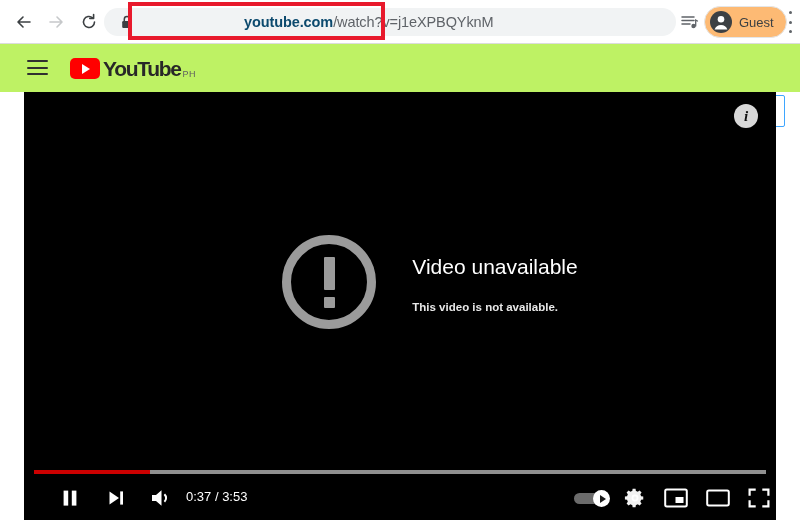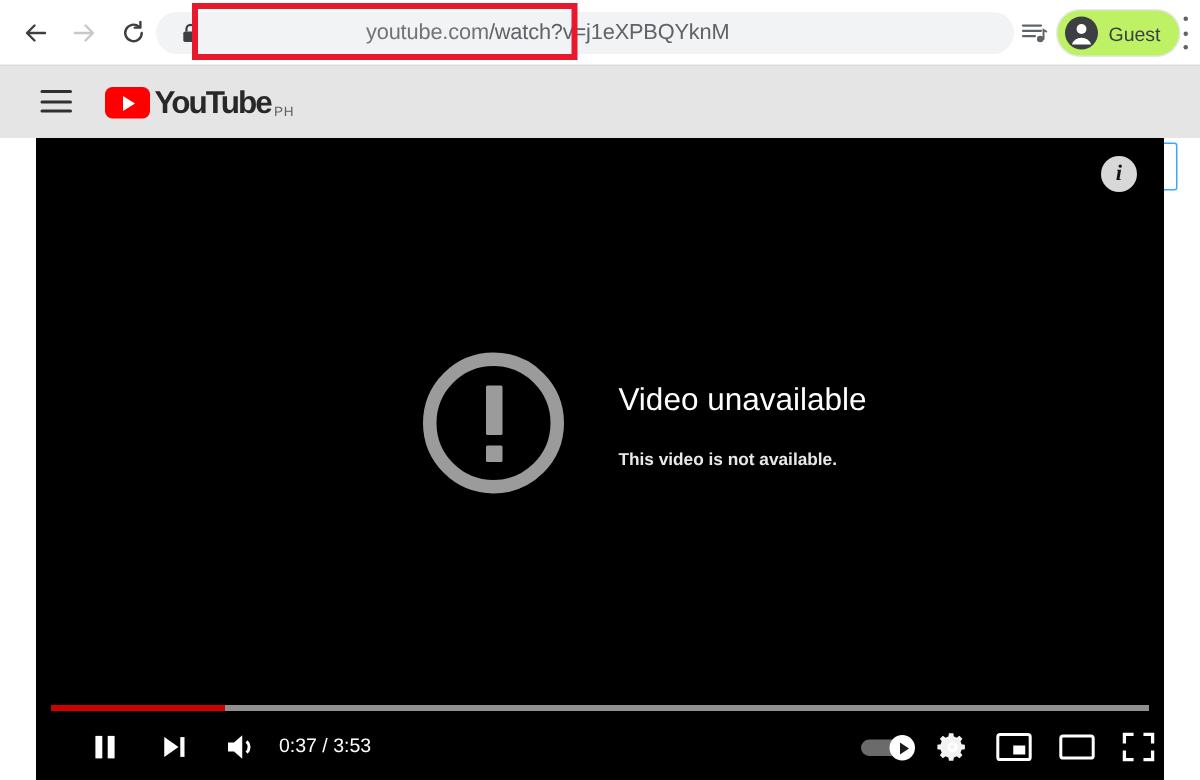--- a/index.html
+++ b/index.html
@@ -55,21 +55,21 @@
   #url-text {
     position: absolute;
     left: 140px;
     top: 50%;
     transform: translateY(-50%);
     font-size: 14.5px;
     color: #5f6368;
     white-space: nowrap;
     letter-spacing: -0.1px;
   }
-  #url-text .host { color: #737373; }
+  #url-text .host { color: #0c4a6e; font-weight: bold; }
 
   
   #url-highlight-box {
     position: absolute;
     left: 128px; top: 2px;
     width: 257px; height: 38px;
     border: 4px solid #e8192c;
     box-sizing: border-box;
     pointer-events: none;
   }
@@ -82,21 +82,21 @@
     cursor: pointer;
   }
   #profile-chip {
     position: absolute;
     left: 704px; top: 6px;
     height: 32px;
     padding: 0 12px 0 4px;
     display: flex; align-items: center; gap: 6px;
     border: 1px solid #e4e6e8;
     border-radius: 16px;
-    background: #bef264;
+    background: #fdba74;
     cursor: pointer;
     box-sizing: border-box;
   }
   #profile-chip .chip-label {
     font-size: 13px;
     color: #3c4043;
   }
   #browser-menu-button {
     position: absolute;
     left: 784px; top: 11px;
@@ -104,21 +104,21 @@
     display:flex; flex-direction: column; align-items:center; justify-content: space-between;
     cursor:pointer;
   }
   .dot3 { width: 3px; height: 3px; border-radius: 50%; background: #5f6368; }
 
   
   #yt-header {
     position: absolute;
     left: 0; top: 44px;
     width: 800px; height: 48px;
-    background: #e5e5e5;
+    background: #bef264;
     box-sizing: border-box;
   }
   #yt-hamburger {
     position: absolute;
     left: 27px; top: 16px;
     width: 21px; height: 15px;
     display: flex; flex-direction: column; justify-content: space-between;
     cursor: pointer;
   }
   #yt-hamburger span { display:block; height: 2px; background: #303030; border-radius: 1px; }

